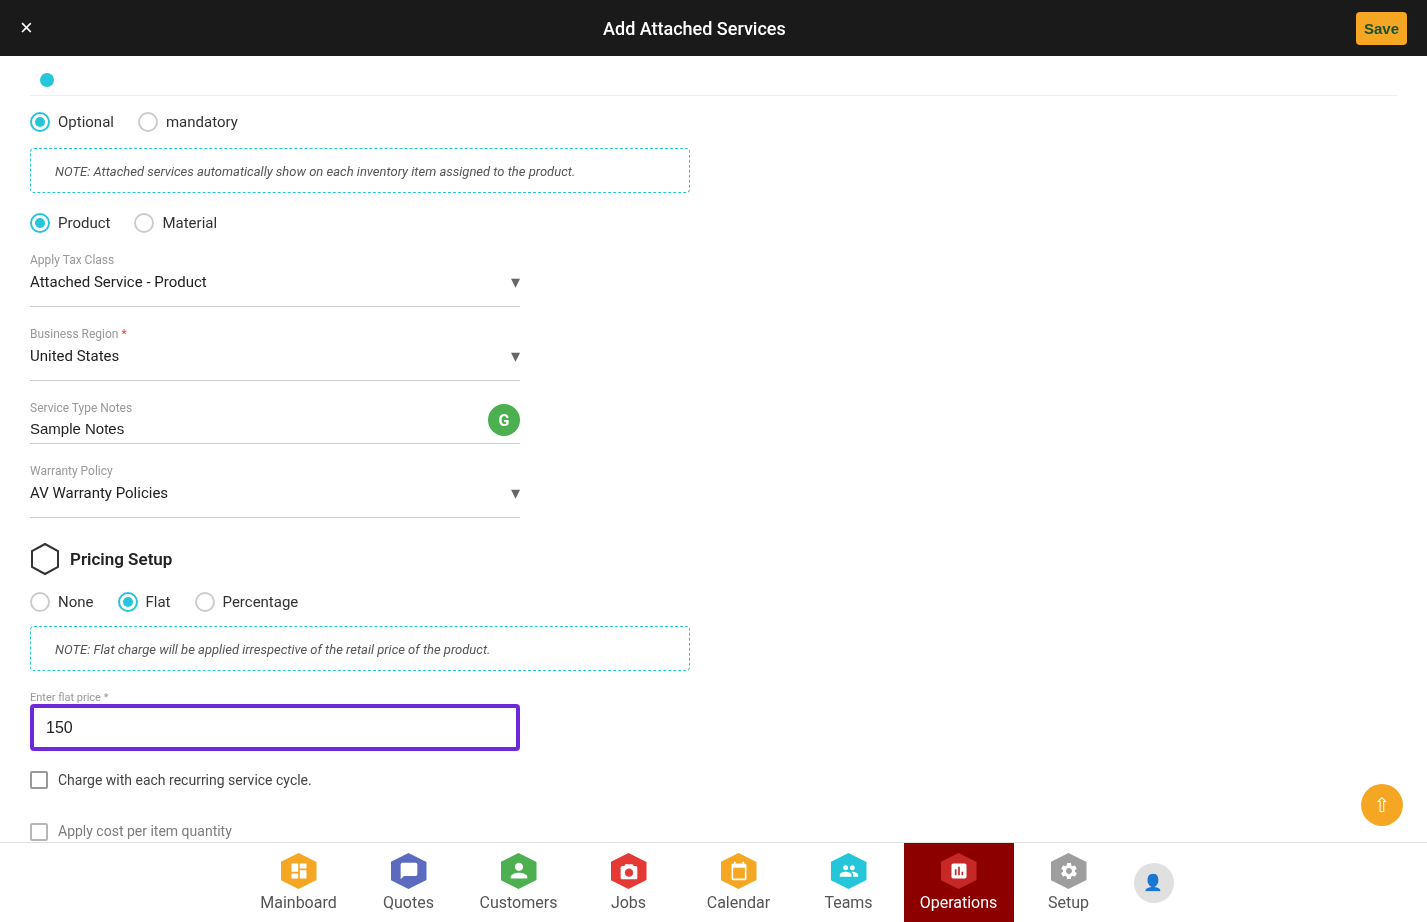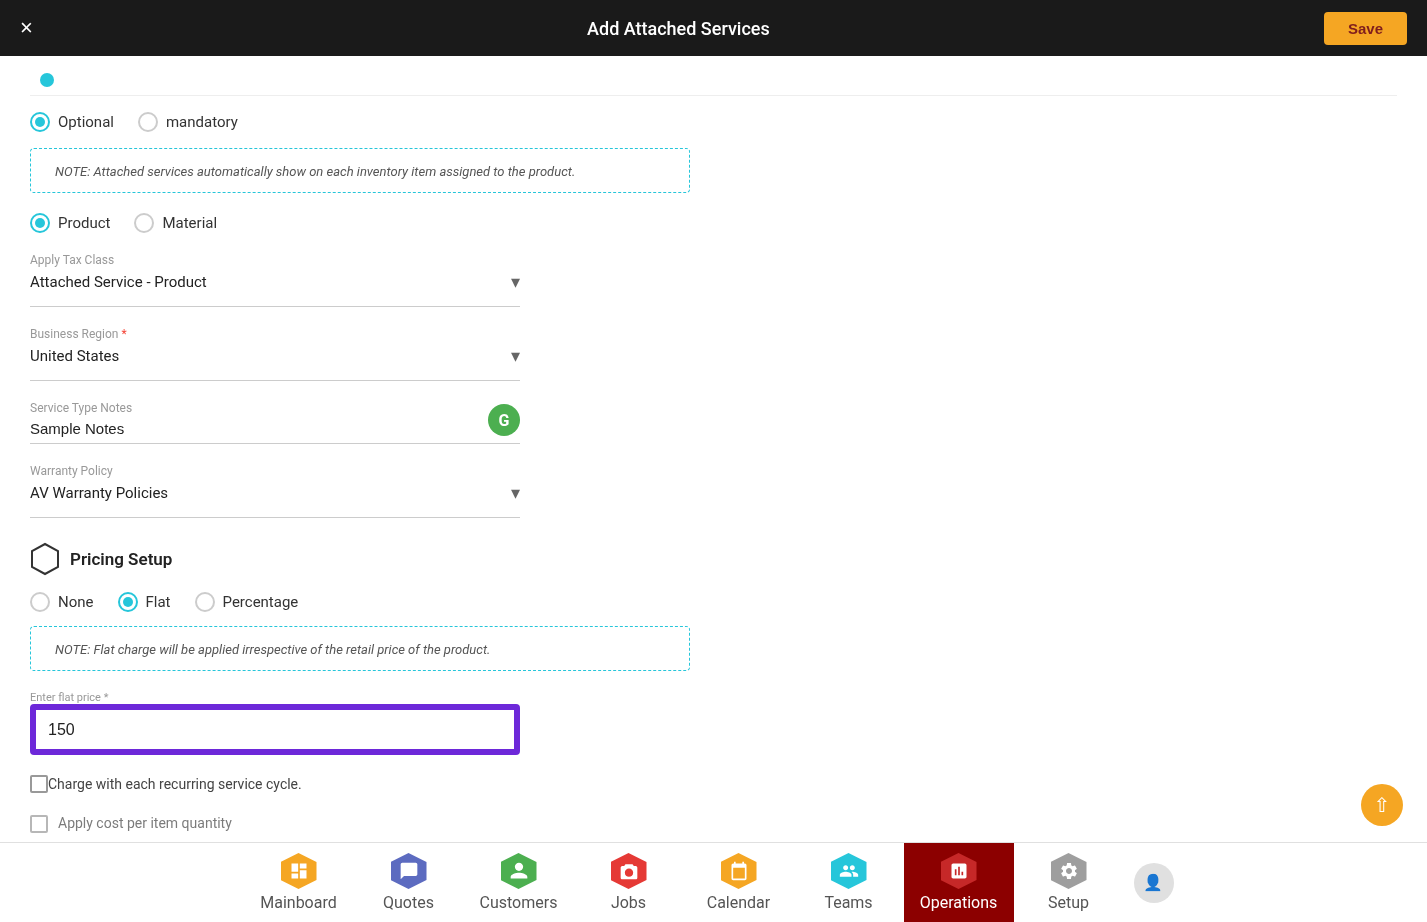--- a/index.html
+++ b/index.html
@@ -14,22 +14,22 @@
       align-items: center;
       justify-content: space-between;
       padding: 0 20px;
       flex-shrink: 0;
     }
     .header-title { font-size: 18px; font-weight: 500; }
     .close-btn {
       background: none; border: none; color: #fff; font-size: 22px; cursor: pointer; line-height: 1;
     }
     .save-btn {
-      background: #f5a623; border: none; color: #7f1d1d; font-size: 15px; font-weight: 600;
-      padding: 8px 24px; border-radius: 4px; cursor: pointer;
+      background: #f5a623; border: none; color: #14532d; font-size: 15px; font-weight: 600;
+      padding: 8px 8px; border-radius: 4px; cursor: pointer;
     }
 
     
     .content-area {
       flex: 1;
       overflow-y: auto;
       padding: 0 30px 20px 30px;
       position: relative;
     }
 
@@ -130,29 +130,29 @@
     .pricing-radio-group {
       display: flex; align-items: center; gap: 24px; margin-bottom: 14px;
     }
 
     
     .flat-price-field {
       max-width: 490px; margin-bottom: 20px;
     }
     .flat-price-label { font-size: 11px; color: #999; }
     .flat-price-input-wrapper {
-      border: 6px solid #6d28d9; border-radius: 4px; padding: 10px 12px;
+      border: 4px solid #6d28d9; border-radius: 4px; padding: 10px 12px;
     }
     .flat-price-input {
       font-size: 16px; color: #222; border: none; outline: none; width: 100%; background: transparent;
     }
 
     
     .checkbox-item {
-      display: flex; align-items: center; margin-bottom: 18px; cursor: pointer;
+      display: flex; align-items: center; gap: 10px; margin-bottom: 30px; cursor: pointer;
     }
     .checkbox-box {
       width: 18px; height: 18px; border: 2px solid #999; border-radius: 2px; flex-shrink: 0;
     }
     .checkbox-label { font-size: 14px; color: #444; }
 
     
     .bottom-partial {
       display: flex; align-items: flex-start; gap: 10px; padding-top: 4px;
       opacity: 0.7;

